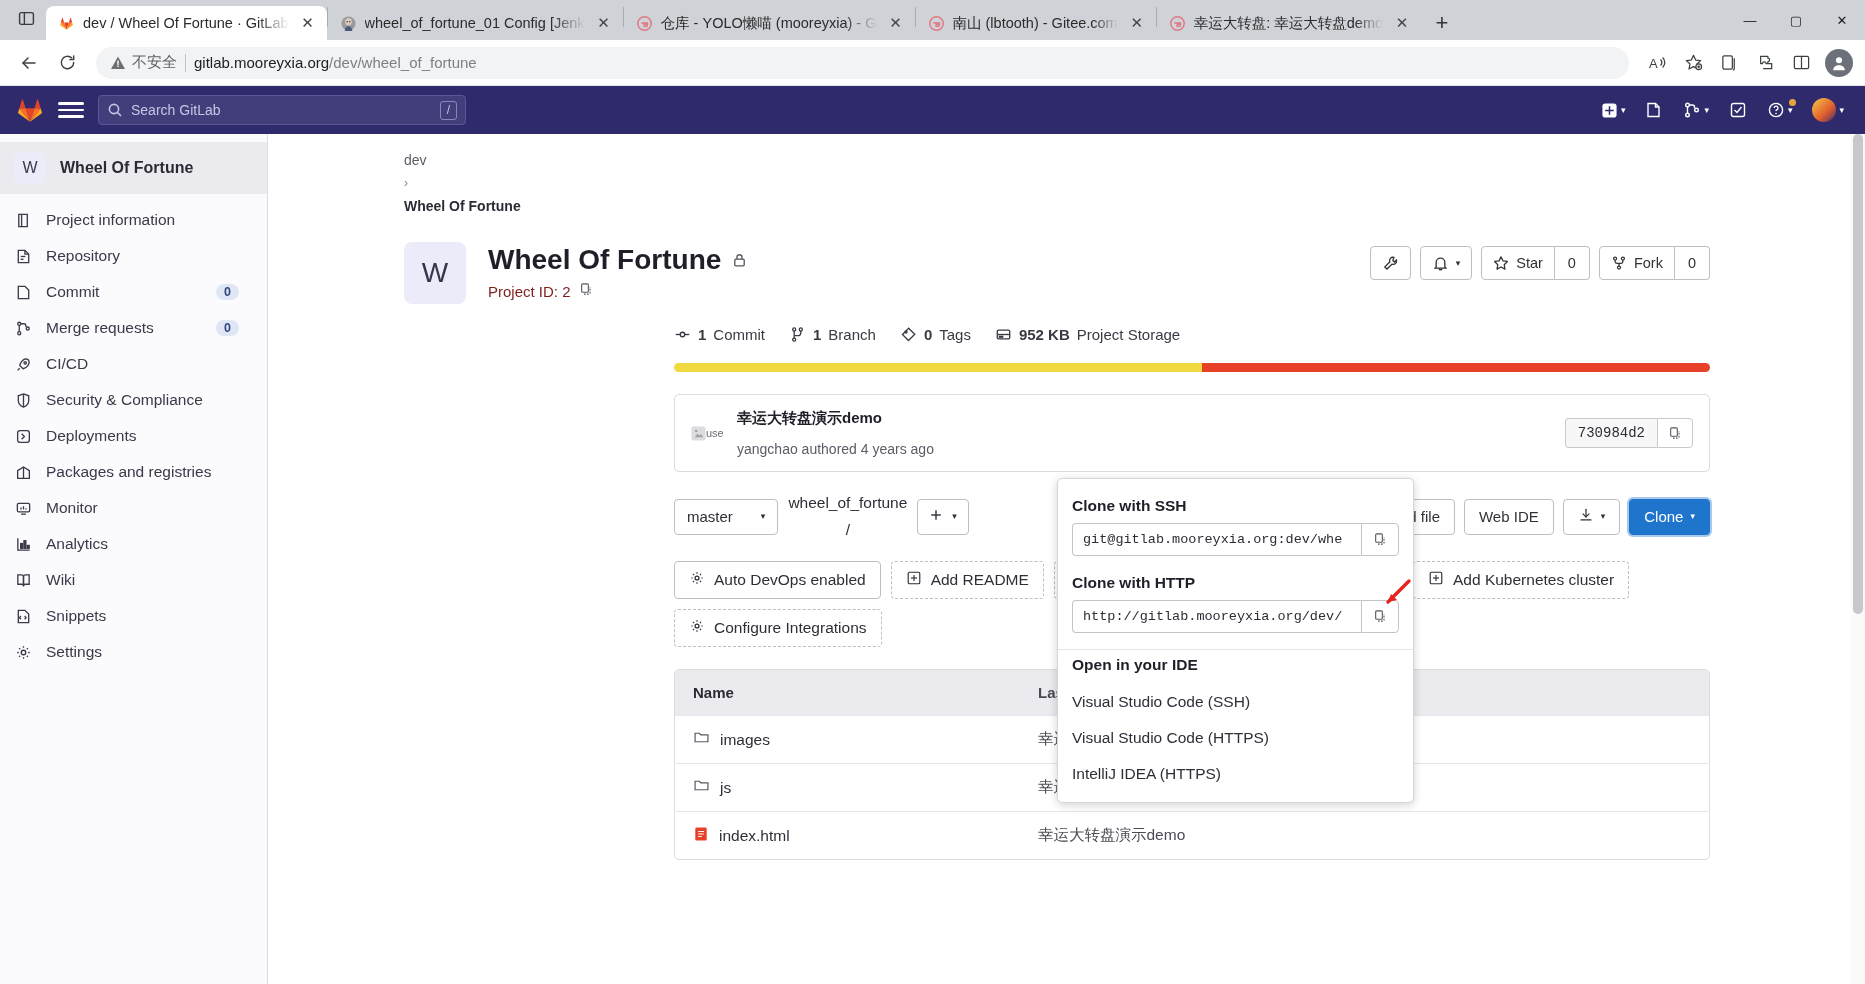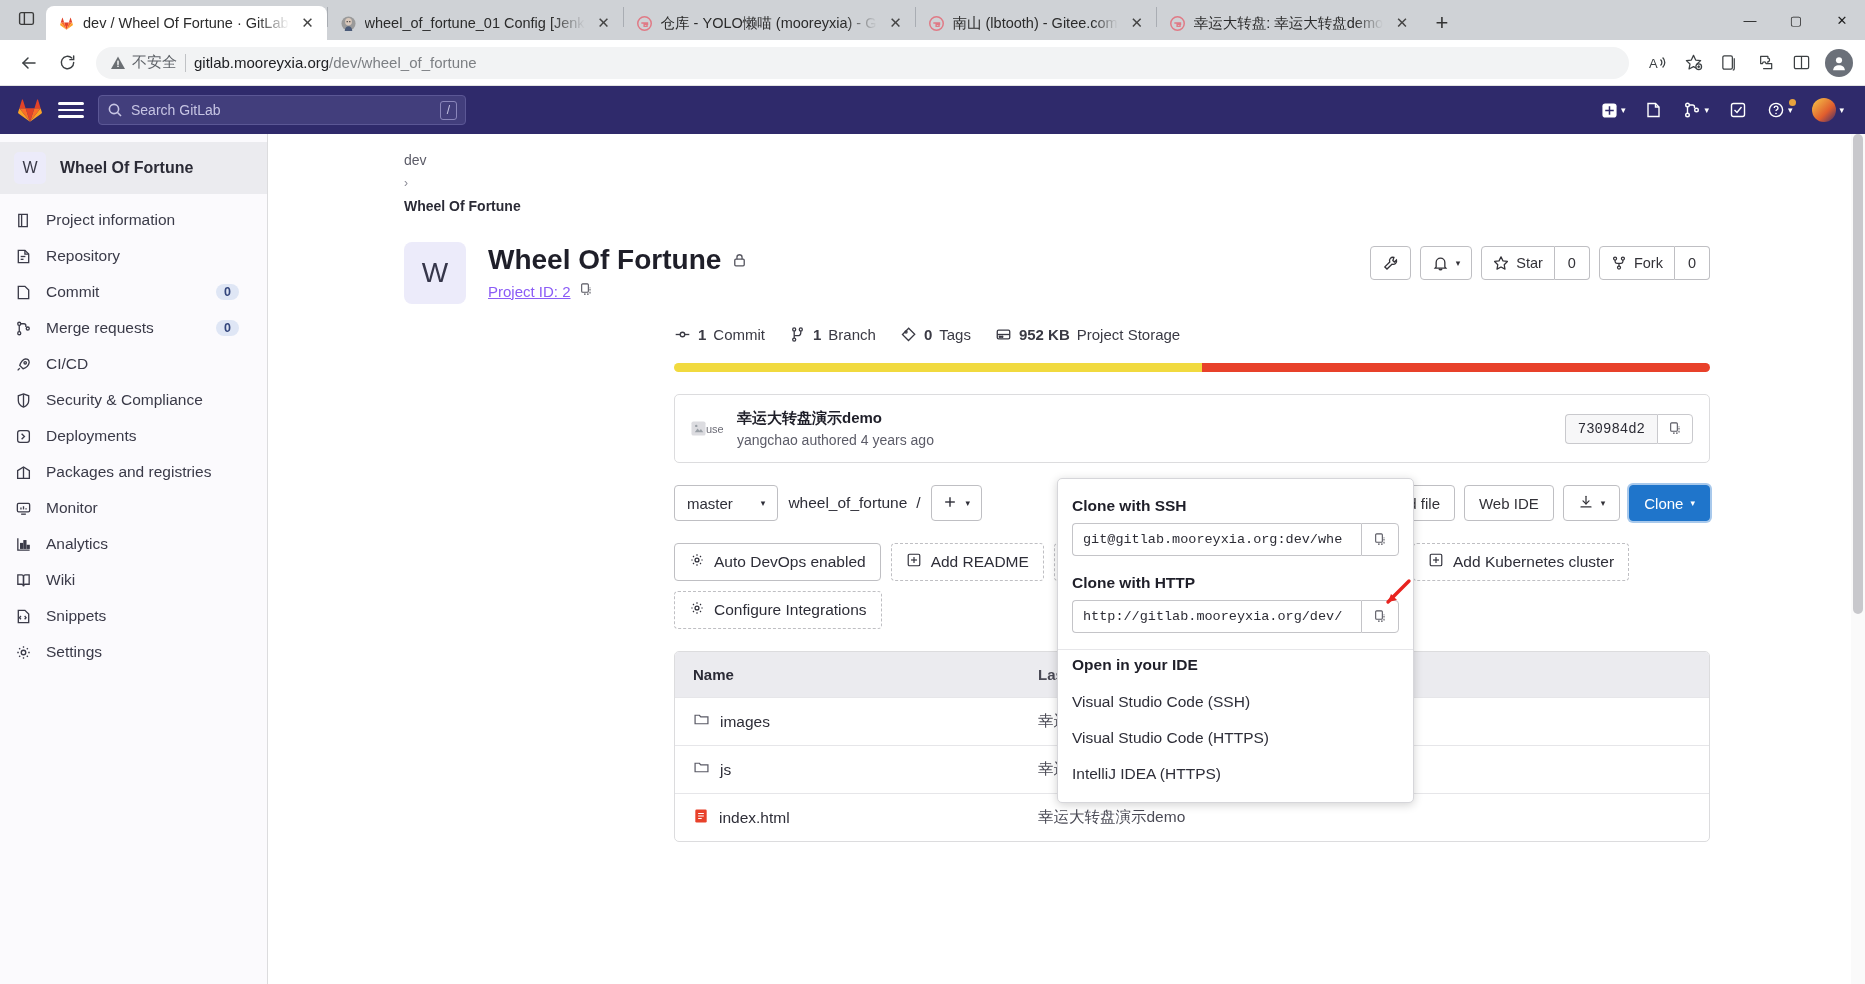--- a/index.html
+++ b/index.html
@@ -235,21 +235,21 @@
     width: 62px; height: 62px; border-radius: 8px;
     background: #ecebfa; color: #36364a;
     display: flex; align-items: center; justify-content: center;
     font-size: 28px; flex: 0 0 auto;
   }
   .proj-title-wrap { flex: 1 1 auto; padding-top: 2px; }
   .proj-title {
     font-size: 28px; font-weight: 700; color: #1f1f29;
     display: flex; align-items: center; gap: 10px;
   }
-  .proj-id { font-size: 15px; color: #8b5cf6; margin-top: 6px; display:flex; align-items:center; gap:8px;text-decoration:underline;}
+  .proj-id { font-size: 15px; color: #7f1d1d; margin-top: 6px; display:flex; align-items:center; gap:8px;}
   .proj-actions { display: flex; gap: 9px; align-items: center; padding-top: 4px;}
   .btn {
     border: 1px solid #bfbfc3;
     background: #fff;
     border-radius: 4px;
     font-size: 14.5px;
     color: #333238;
     height: 34px;
     display: inline-flex; align-items: center; gap: 7px;
     padding: 0 11px;
@@ -289,21 +289,21 @@
     background: #fff;
   }
   .commit-avatar {
     width: 32px; height: 32px; flex: 0 0 auto;
     font-size: 11px; color: #6b6b75;
     display: flex; align-items: center; overflow: hidden;
     white-space: nowrap;
   }
   .commit-body { flex: 1 1 auto; min-width: 0;}
   .commit-title { font-size: 15px; font-weight: 700; color: #1f1f29; }
-  .commit-meta { font-size: 14px; color: #5c5c68; margin-top: 4px;}
+  .commit-meta { font-size: 14px; color: #5c5c68; margin-top: 13px;}
   .commit-sha {
     display: flex; align-items: stretch;
   }
   .sha-box {
     border: 1px solid #c9c9cd; border-right: none;
     border-radius: 4px 0 0 4px;
     background: #f7f7f8;
     font-family: "Liberation Mono", monospace;
     font-size: 14px; color: #2c2c35;
     padding: 6px 12px;
@@ -322,21 +322,21 @@
     margin: 22px 155px 0 406px;
     gap: 10px;
   }
   .branch-btn {
     border: 1px solid #bfbfc3; border-radius: 4px;
     background: #fff; height: 36px;
     padding: 0 12px;
     display: inline-flex; align-items: center; gap: 28px;
     font-size: 15px; color: #2e2e38; font-weight: 400;
   }
-  .path-crumbs { font-size: 15.5px; color: #2e2e38; display: flex; align-items: center; gap: 9px;}
+  .path-crumbs { font-size: 15.5px; color: #2e2e38; display: flex; align-items: center; gap: 9px; flex-direction: column;}
   .plus-btn {
     border: 1px solid #bfbfc3; border-radius: 4px; background: #fff;
     height: 36px; padding: 0 11px;
     display: inline-flex; align-items: center; gap: 9px;
     font-size: 15px; color: #2e2e38;
   }
   .repo-toolbar-right { margin-left: auto; display: flex; gap: 9px; align-items: center;}
   .btn-lg { height: 36px; font-size: 15px; padding: 0 14px; }
   .btn-primary {
     background: #1f75cb; border-color: #1f75cb; color: #fff;

